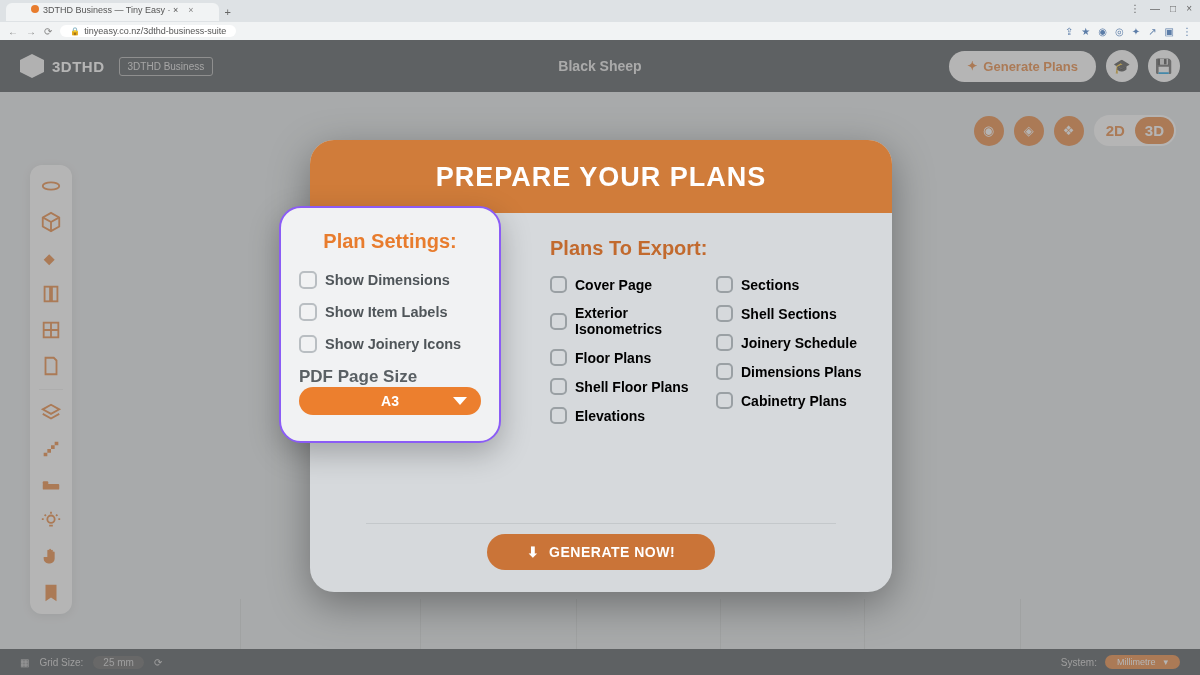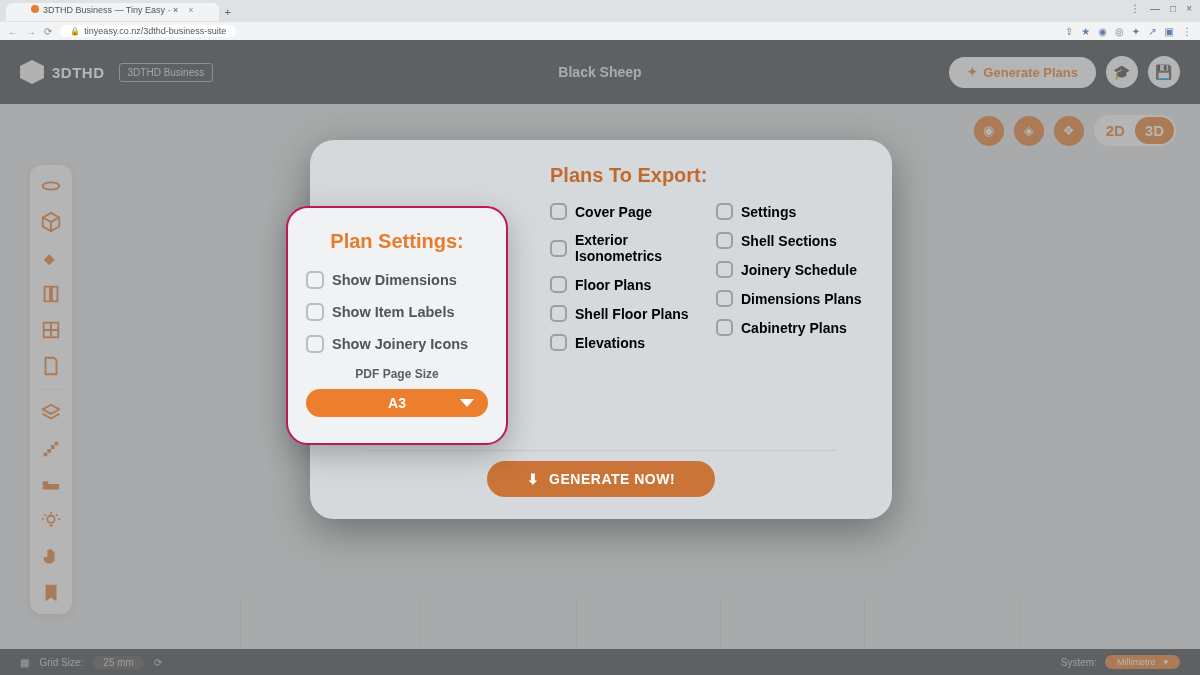--- a/index.html
+++ b/index.html
@@ -16,21 +16,21 @@
 .addr-bar { height: 18px; display: flex; align-items: center; padding: 0 8px; gap: 8px; background: #f1f3f4; }
 .nav-arrow { font-size: 10px; color: #888; }
 .url-field { flex: 0 0 auto; background: #fff; border-radius: 10px; padding: 1px 10px; font-size: 9px; color: #555; display: flex; align-items: center; gap: 4px; }
 .lock { font-size: 8px; color: #777; }
 .addr-right { margin-left: auto; display: flex; gap: 8px; font-size: 10px; color: #5c7da8; }
 
 
 .app { position: absolute; top: 40px; left: 0; right: 0; bottom: 0; background: #e3e6e8; }
 .dim-overlay { position: absolute; inset: 0; background: rgba(120,120,120,0.55); }
 
-.app-header { height: 64px; background: #3f4549; display: flex; align-items: center; padding: 0 20px; gap: 14px; }
+.app-header { height: 52px; background: #3f4549; display: flex; align-items: center; padding: 0 20px; gap: 14px; }
 .logo-box { display: flex; align-items: center; gap: 8px; }
 .logo-cube { width: 24px; height: 24px; background: #fff; clip-path: polygon(50% 0, 100% 25%, 100% 75%, 50% 100%, 0 75%, 0 25%); opacity: .95; }
 .logo-text { color: #fff; font-weight: 800; font-size: 15px; letter-spacing: .5px; }
 .tier-badge { border: 1px solid #aaa; color: #ddd; font-size: 10px; padding: 3px 8px; border-radius: 3px; }
 .project-title { position: absolute; left: 50%; transform: translateX(-50%); color: #e6e6e6; font-size: 14px; font-weight: 600; }
 .header-right { margin-left: auto; display: flex; align-items: center; gap: 10px; }
 .gen-btn { background: #fff; color: #e87c2d; font-weight: 700; font-size: 13px; padding: 8px 18px; border-radius: 20px; display: flex; align-items: center; gap: 6px; }
 .gen-btn .spark { color: #e87c2d; font-size: 12px; }
 .circle-btn { width: 32px; height: 32px; background: #fff; border-radius: 50%; display: flex; align-items: center; justify-content: center; color: #e87c2d; font-size: 14px; }
 
@@ -65,26 +65,26 @@
 .export-title { color: #c26a2e; font-weight: 800; font-size: 20px; margin-bottom: 16px; }
 .export-grid { display: grid; grid-template-columns: 1fr 1fr; column-gap: 18px; row-gap: 12px; }
 .export-grid .col { display: flex; flex-direction: column; gap: 12px; }
 .chk-row { display: flex; align-items: center; gap: 8px; }
 .chk { width: 17px; height: 17px; border: 2px solid #9aa0a4; border-radius: 5px; background: #fff0; flex-shrink: 0; }
 .chk-label { color: #000000; font-weight: 700; font-size: 14px; }
 .modal-footer { padding: 10px 0 22px 0; display: flex; justify-content: center; border-top: 1px solid #c4c8cb; margin: 0 28px; }
 .gen-now { background: #ca7438; color: #fff; font-weight: 800; font-size: 14px; padding: 10px 40px; border-radius: 22px; display: flex; align-items: center; gap: 10px; letter-spacing: .5px; }
 
 
-.settings-panel { position: absolute; left: 286px; top: 206px; width: 222px; background: #f1f2f3; border: 2px solid #be185d; border-radius: 22px; padding: 22px 18px 26px 18px; box-shadow: 0 10px 30px rgba(0,0,0,.25); z-index: 10; }
+.settings-panel { position: absolute; left: 279px; top: 206px; width: 222px; background: #f1f2f3; border: 2px solid #8b5cf6; border-radius: 22px; padding: 22px 18px 26px 18px; box-shadow: 0 10px 30px rgba(0,0,0,.25); z-index: 10; }
 .settings-panel h2 { color: #e87c2d; font-weight: 800; font-size: 20px; text-align: center; margin-bottom: 18px; }
 .settings-panel .chk-row { margin-bottom: 14px; }
 .settings-panel .chk { width: 18px; height: 18px; border: 2px solid #b9bec2; border-radius: 5px; }
 .settings-panel .chk-label { color: #4f5559; font-weight: 700; font-size: 14.5px; }
-.pdf-label { text-align: center; color: #5a6064; font-weight: 700; font-size: 12px; margin-top: 10px; margin-bottom: 8px; }
+.pdf-label { color: #5a6064; font-weight: 700; font-size: 17px; margin-top: 10px; }
 .pdf-select { background: #ec7f2e; color: #fff; border-radius: 16px; padding: 6px 14px; display: flex; align-items: center; justify-content: center; position: relative; font-weight: 800; font-size: 14px; }
 .pdf-select .caret { position: absolute; right: 14px; top: 50%; transform: translateY(-50%); width: 0; height: 0; border-left: 7px solid transparent; border-right: 7px solid transparent; border-top: 8px solid #fff; }
 
 </style>
 </head>
 <body>
 
 <div class="browser-chrome">
   <div class="tab-strip">
     <div class="tab">
@@ -250,20 +250,23 @@
         <span>Millimetre</span>
         <span>▾</span>
       </div>
     </div>
   </div>
 
   <div class="dim-overlay"></div>
 </div>
 
 <div class="modal">
+  <div class="modal-header">
+    <h1>PREPARE YOUR PLANS</h1>
+  </div>
   <div class="modal-body">
     <div class="export-title">Plans To Export:</div>
     <div class="export-grid">
       <div class="col">
         <div class="chk-row">
             <div class="chk"></div>
             <span class="chk-label">Cover Page</span>
           </div>
         <div class="chk-row">
             <div class="chk"></div>
@@ -278,21 +281,21 @@
             <span class="chk-label">Shell Floor Plans</span>
           </div>
         <div class="chk-row">
             <div class="chk"></div>
             <span class="chk-label">Elevations</span>
           </div>
       </div>
       <div class="col">
         <div class="chk-row">
             <div class="chk"></div>
-            <span class="chk-label">Settings</span>
+            <span class="chk-label">Sections</span>
           </div>
         <div class="chk-row">
             <div class="chk"></div>
             <span class="chk-label">Shell Sections</span>
           </div>
         <div class="chk-row">
             <div class="chk"></div>
             <span class="chk-label">Joinery Schedule</span>
           </div>
         <div class="chk-row">

